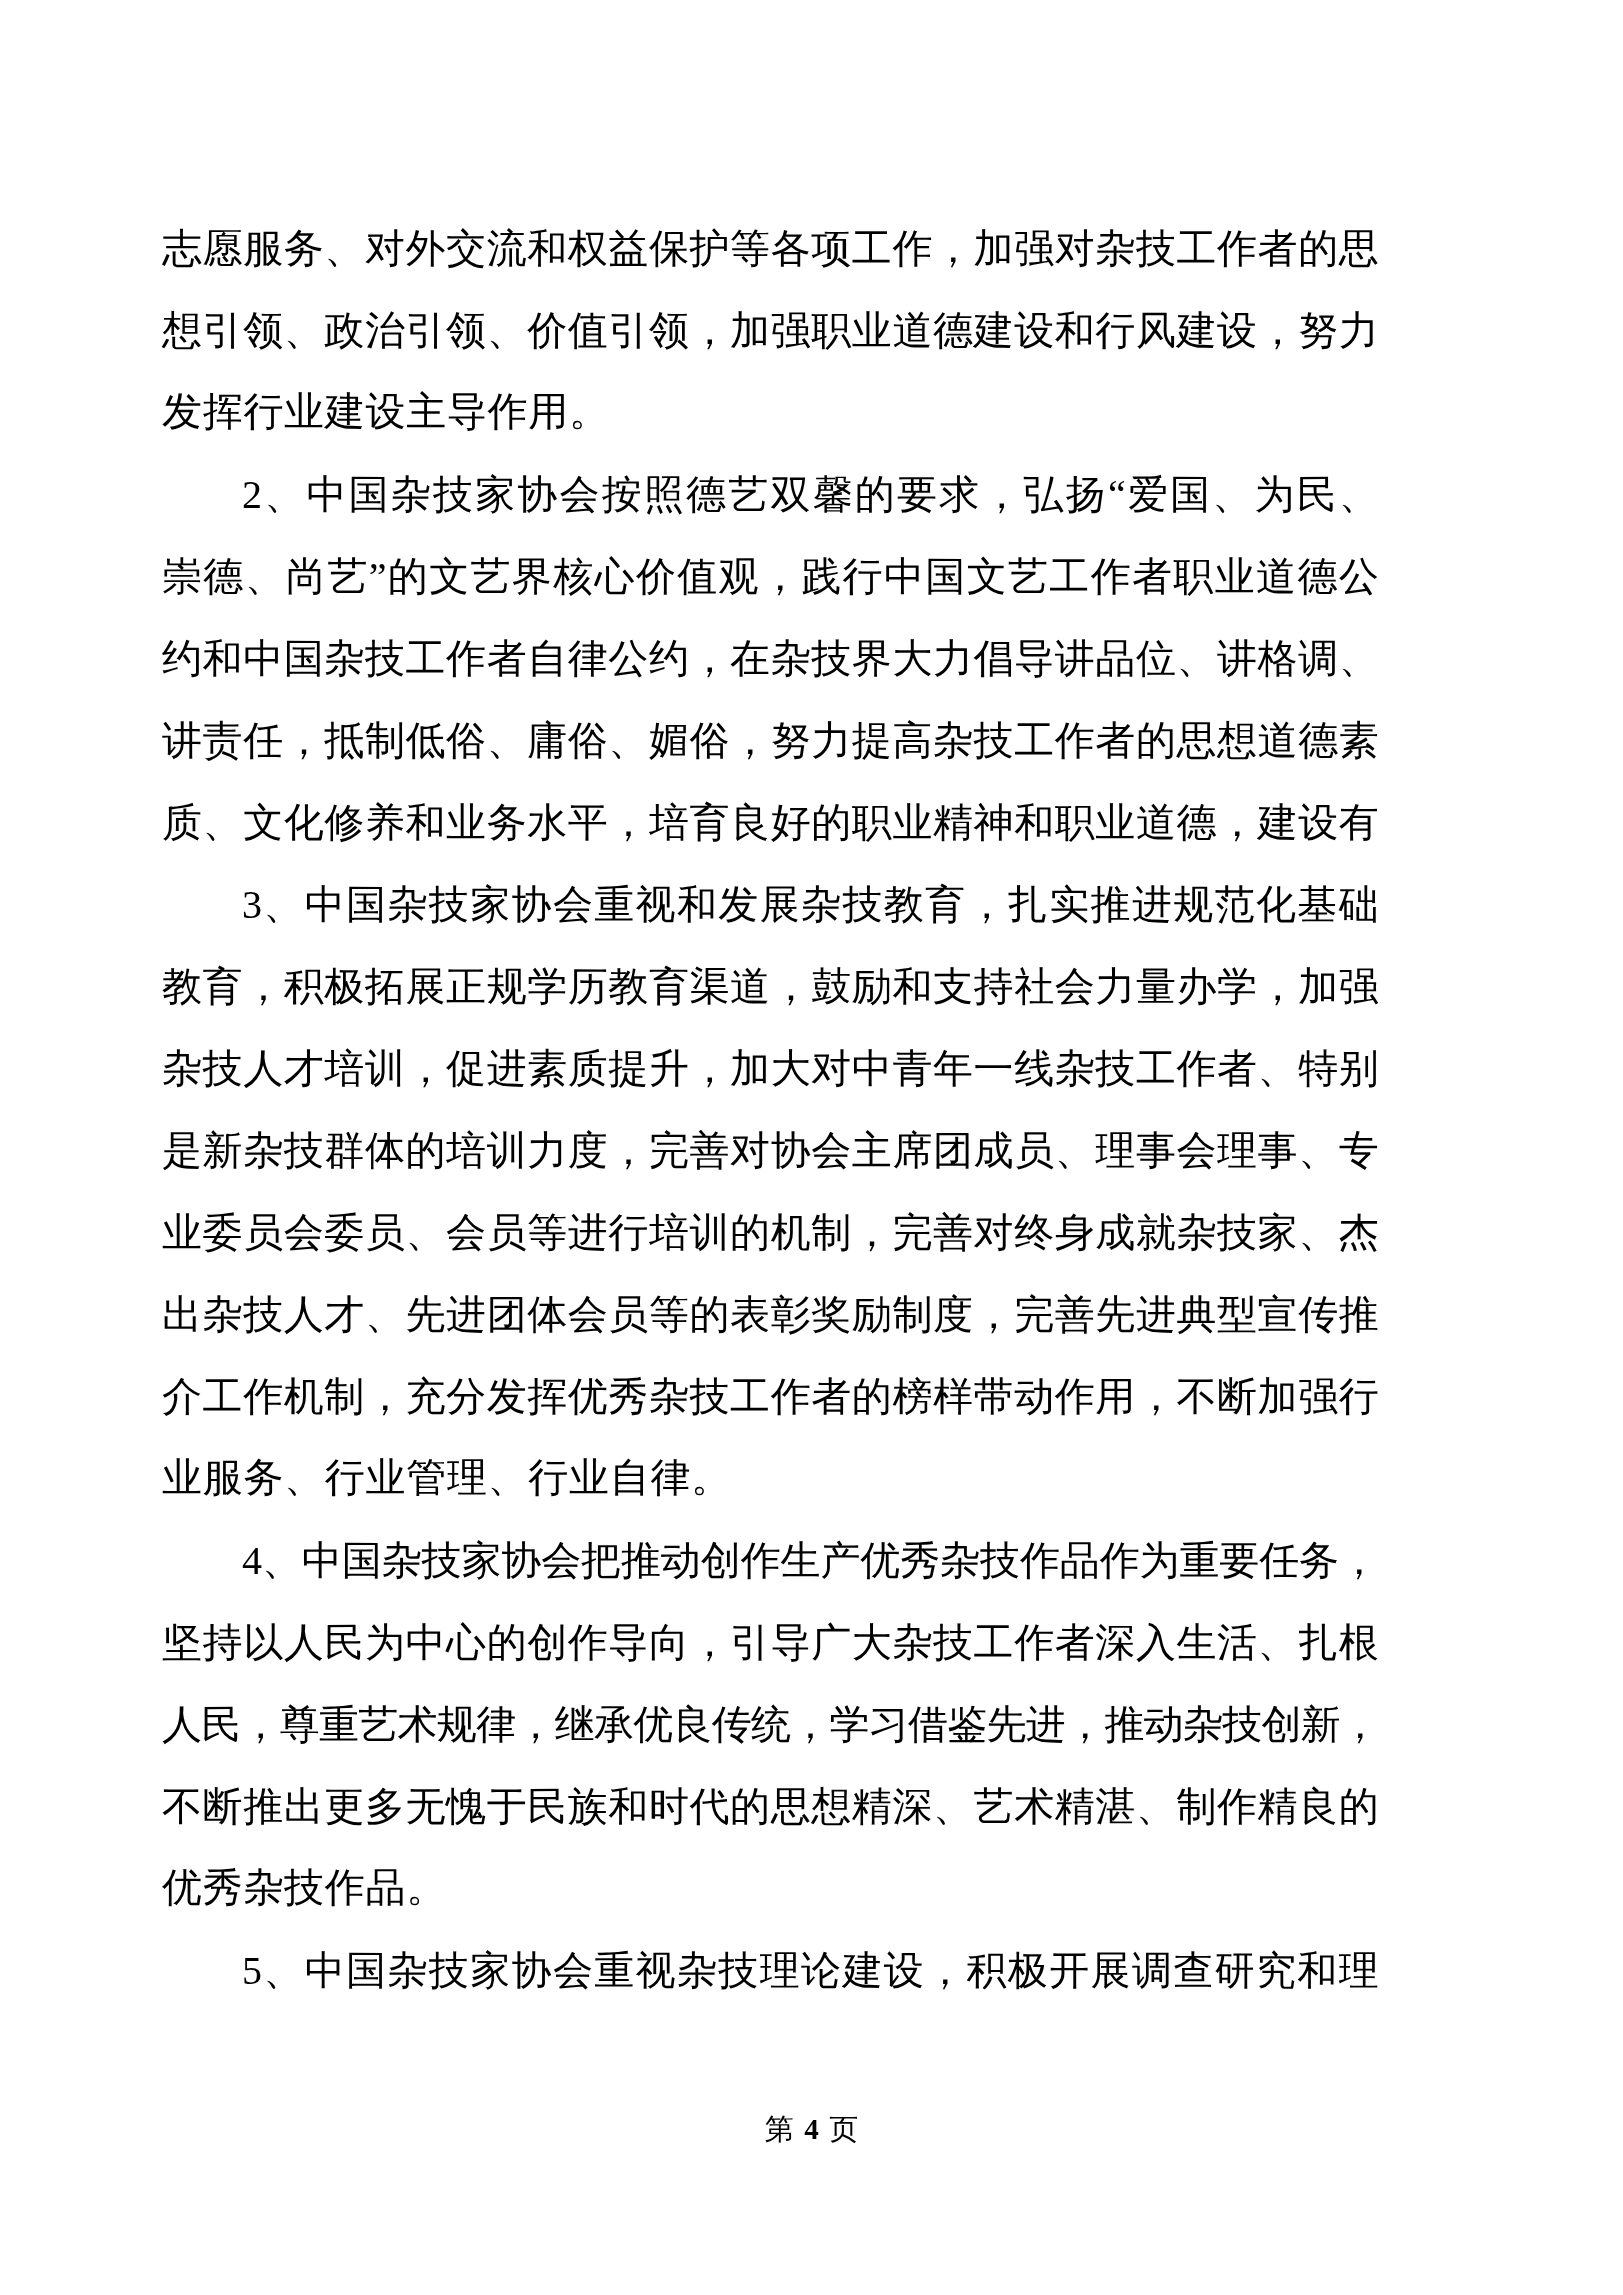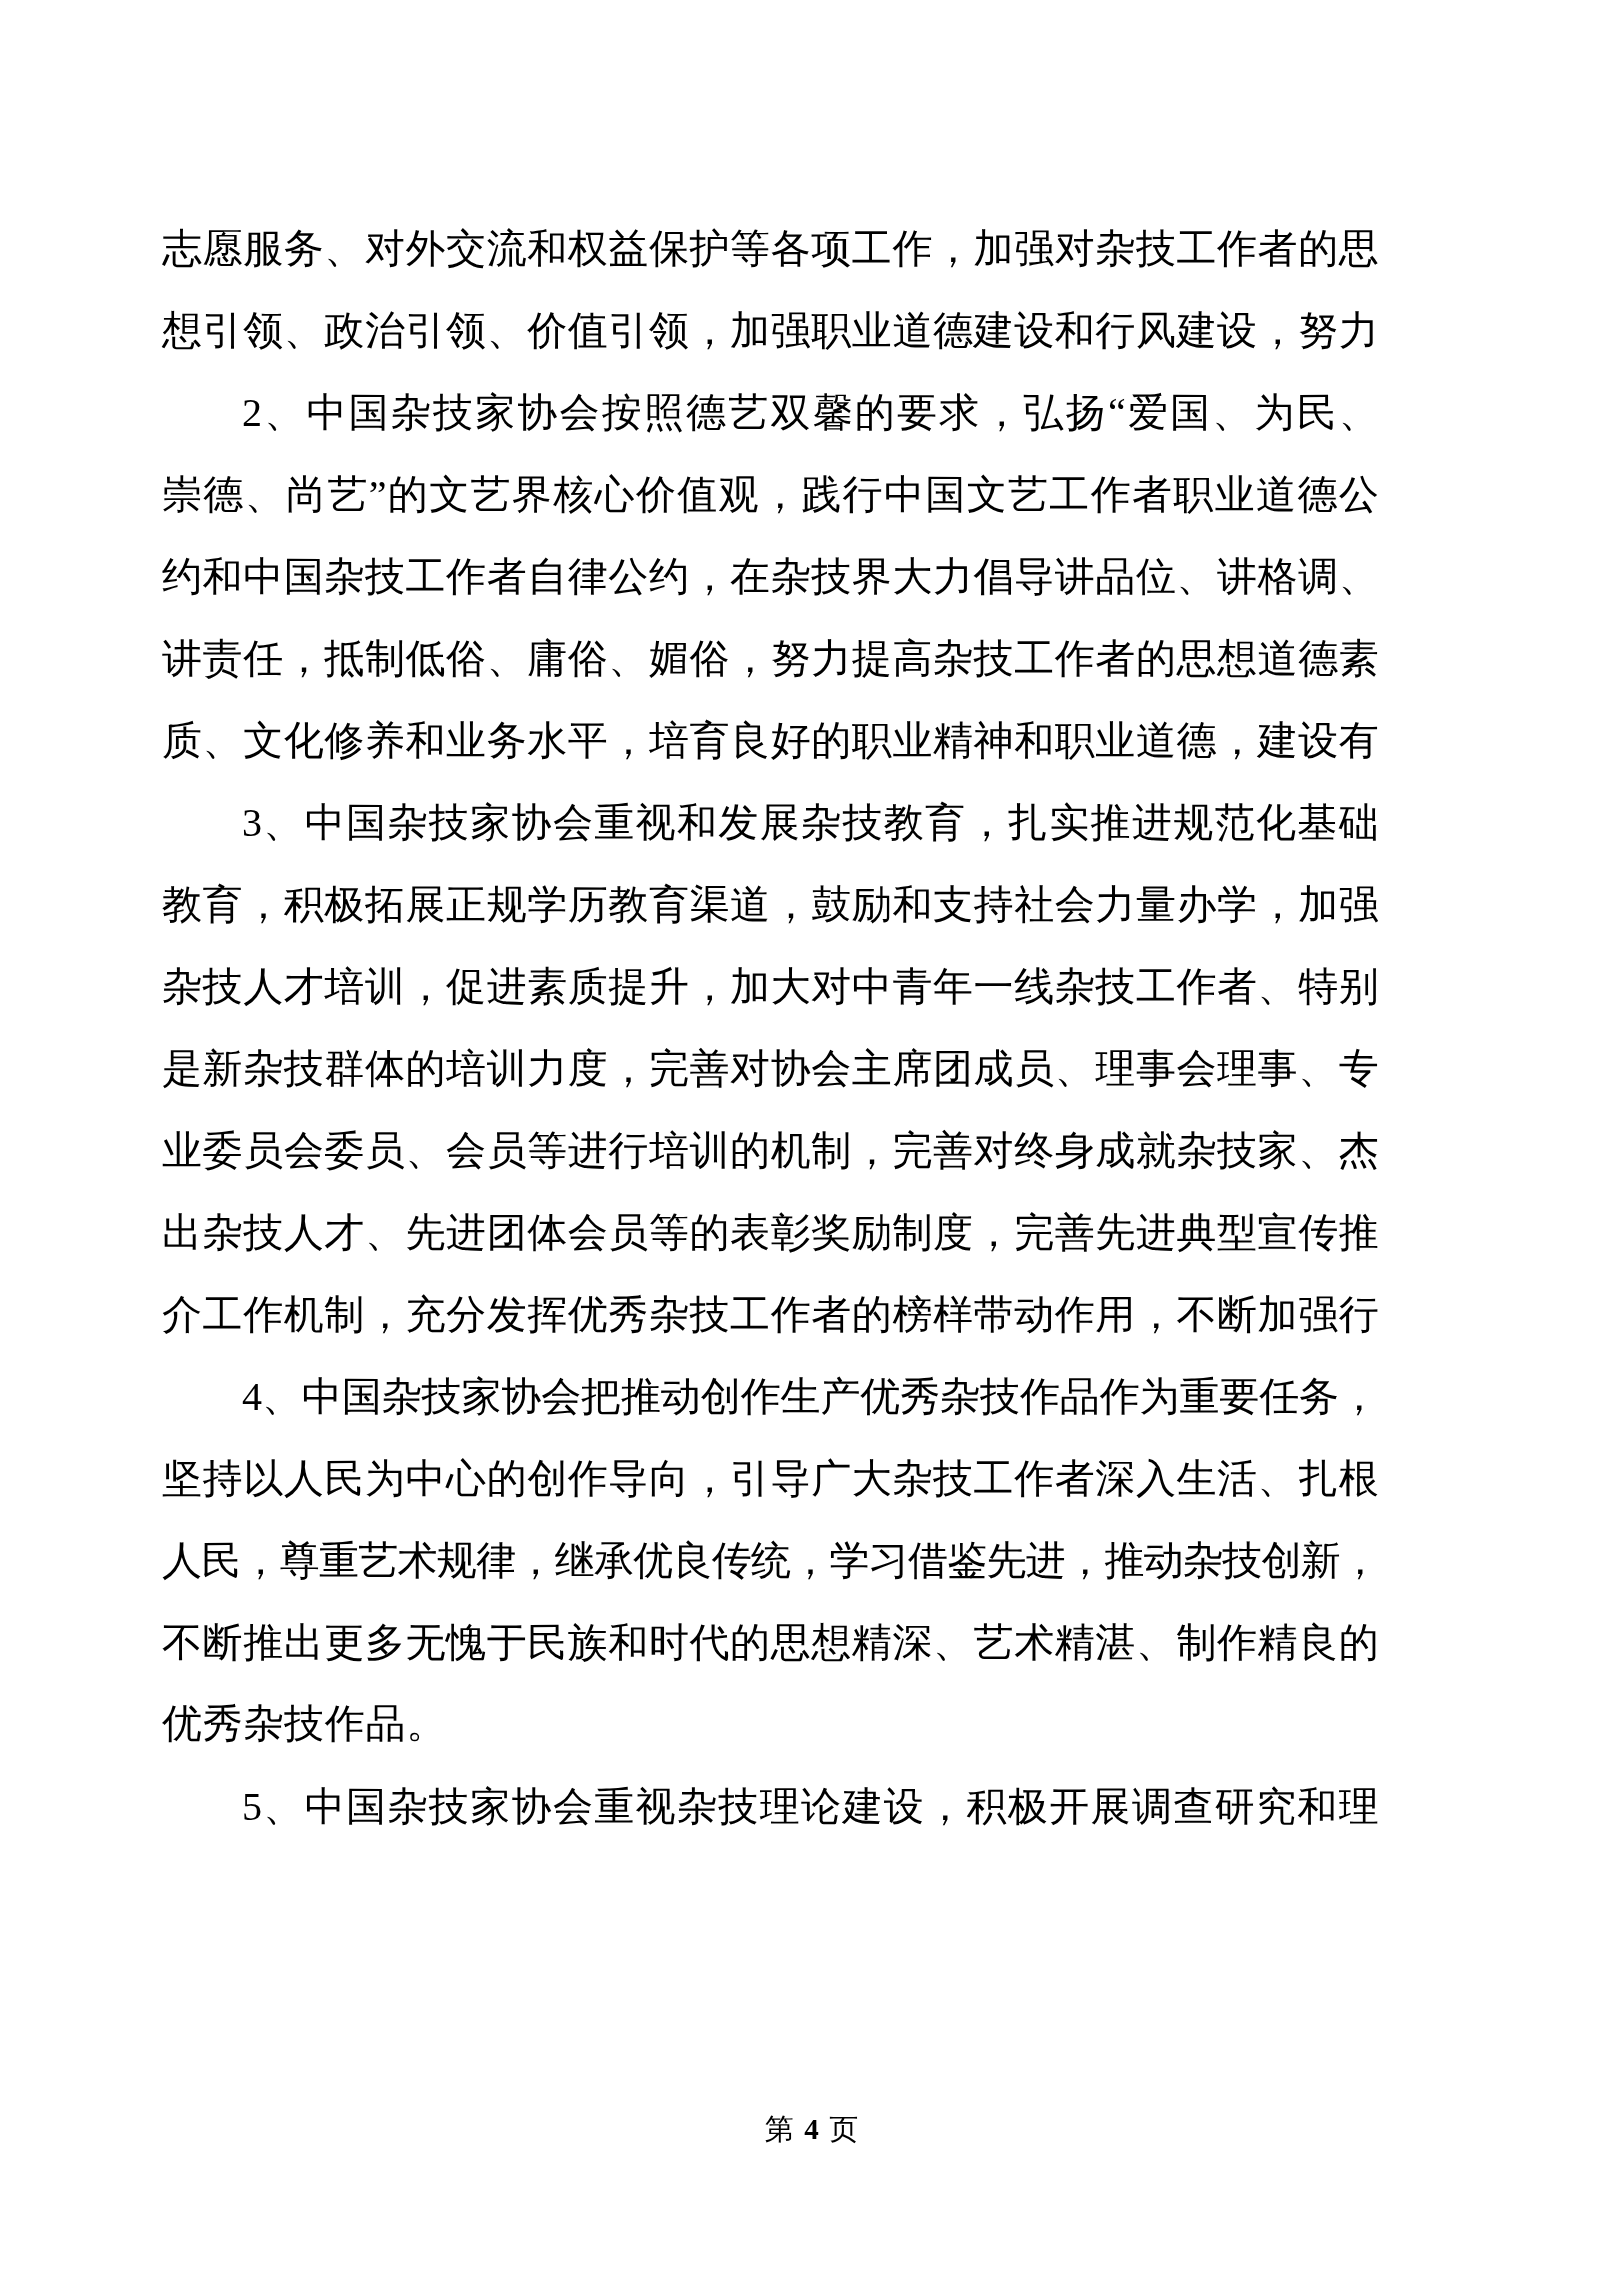--- a/index.html
+++ b/index.html
@@ -123,20 +123,21 @@
         <span>设</span>
         <span>和</span>
         <span>行</span>
         <span>风</span>
         <span>建</span>
         <span>设</span>
         <span>，</span>
         <span>努</span>
         <span>力</span>
       </div>
+      <div class="line plain">发挥行业建设主导作用。</div>
       <div class="line indent">
         <span>2</span>
         <span>、</span>
         <span>中</span>
         <span>国</span>
         <span>杂</span>
         <span>技</span>
         <span>家</span>
         <span>协</span>
         <span>会</span>
@@ -503,20 +504,21 @@
         <span>动</span>
         <span>作</span>
         <span>用</span>
         <span>，</span>
         <span>不</span>
         <span>断</span>
         <span>加</span>
         <span>强</span>
         <span>行</span>
       </div>
+      <div class="line plain">业服务、行业管理、行业自律。</div>
       <div class="line indent">
         <span>4</span>
         <span>、</span>
         <span>中</span>
         <span>国</span>
         <span>杂</span>
         <span>技</span>
         <span>家</span>
         <span>协</span>
         <span>会</span>

